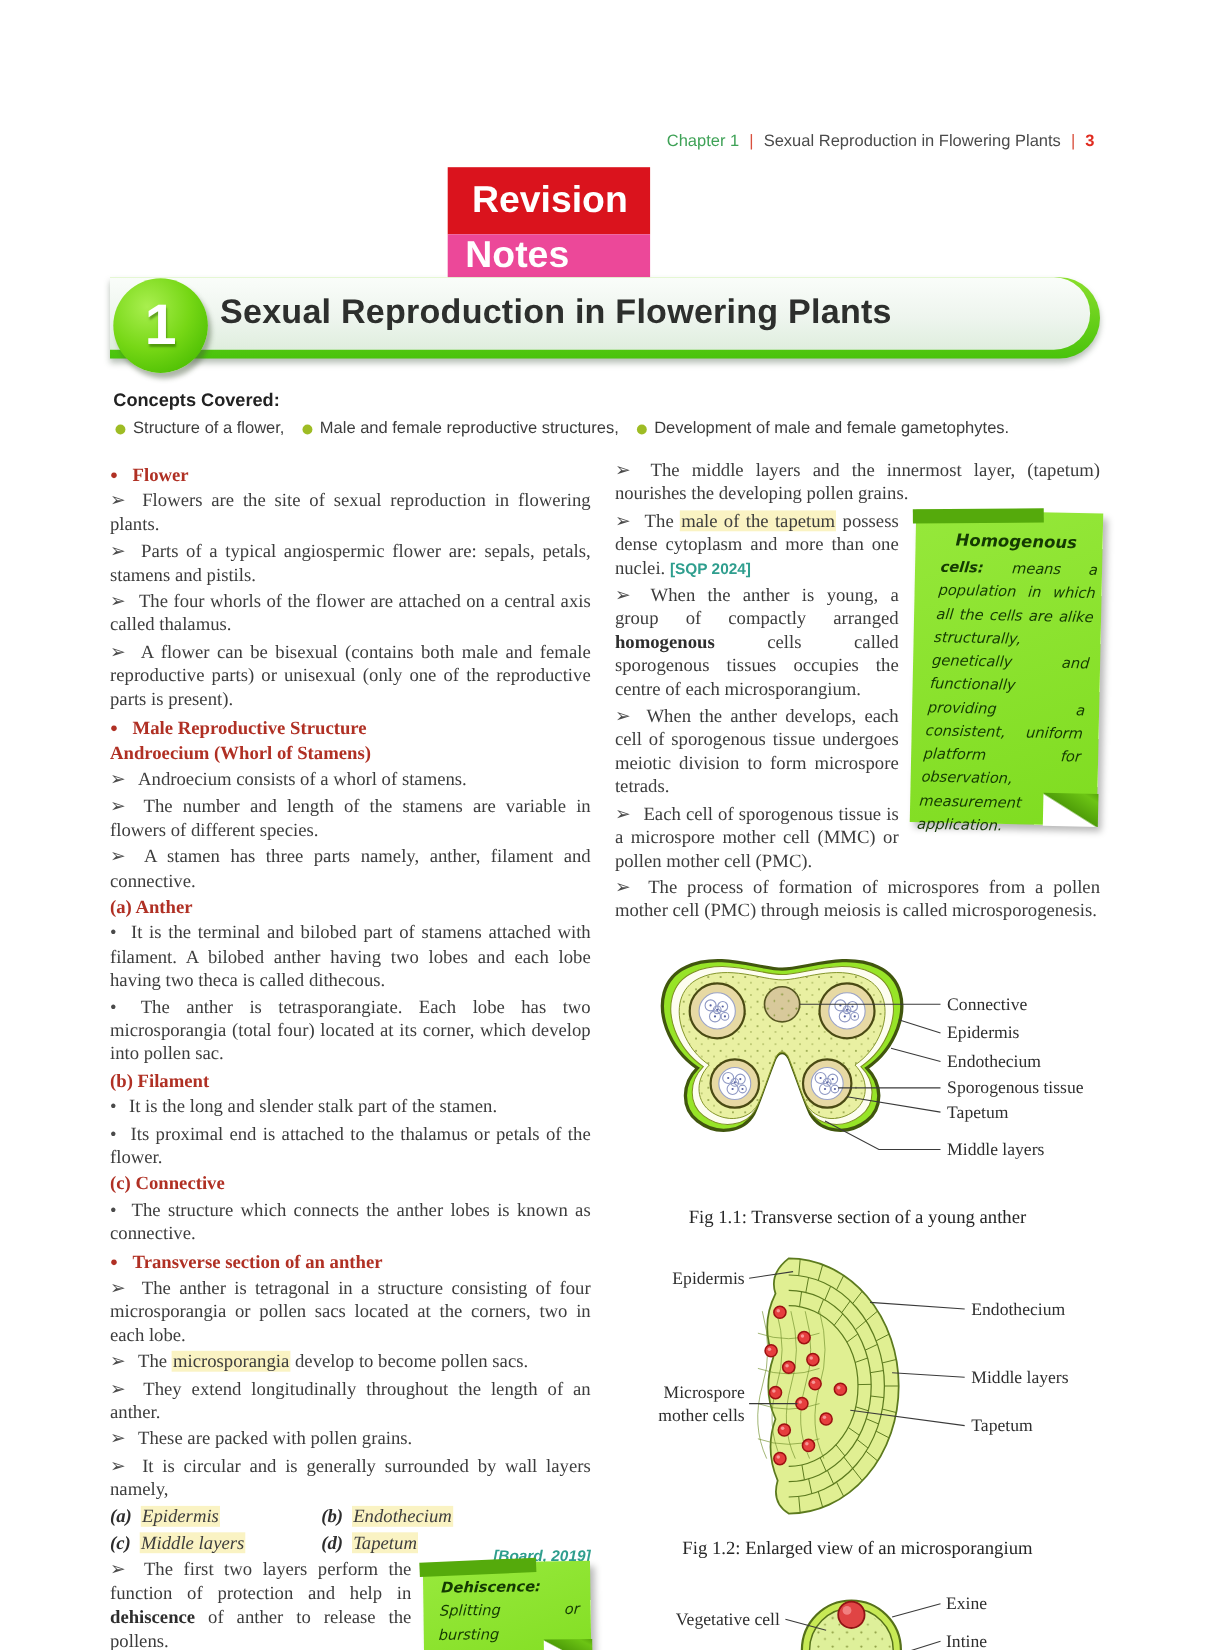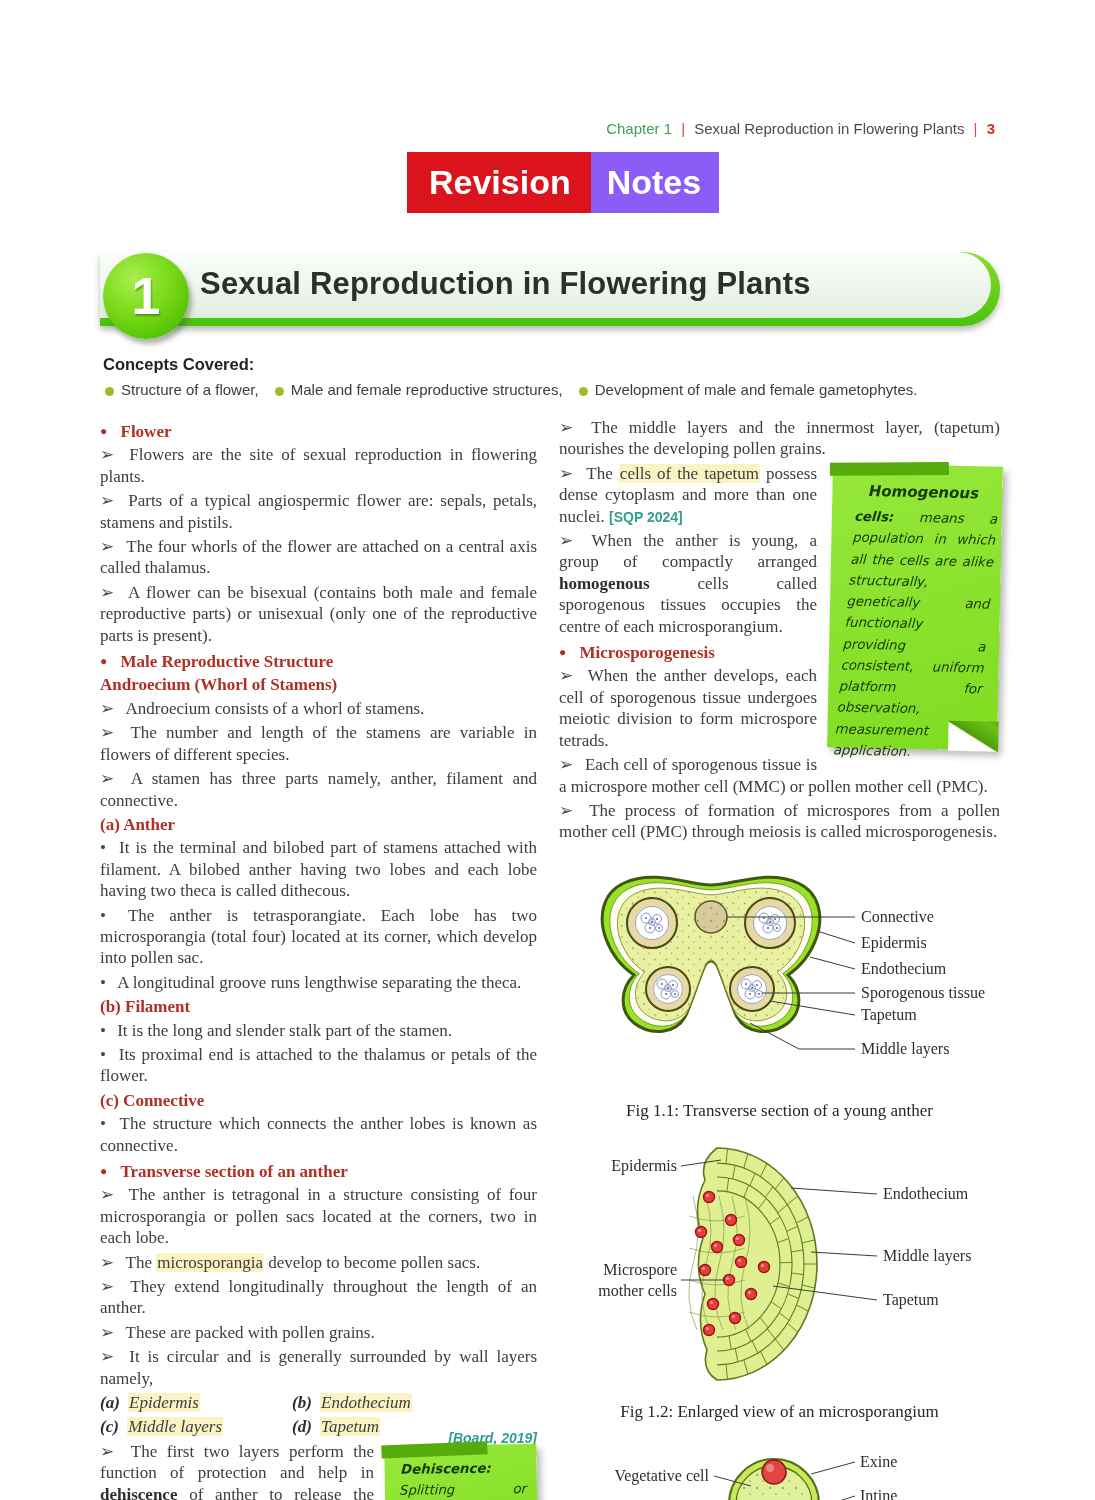--- a/index.html
+++ b/index.html
@@ -9,23 +9,23 @@
   
   .running-head{position:absolute;top:96px;right:100px;font-family:"Liberation Sans",sans-serif;
         font-size:15px;color:#4a4a4a;}
   .running-head .rh-chapter{color:#3fa257;}
   .running-head .rh-sep{color:#d94f3d;padding:0 5px;}
   .running-head .rh-page{color:#e02b20;font-weight:700;}
 
   
   .rev-badge{position:absolute;left:407px;top:128px;display:flex;
         font-family:"Liberation Sans",sans-serif;font-weight:700;font-size:34px;color:#fff;
-        line-height:1;}
+        line-height:1;flex-direction:column;}
   .rev-badge .b-left{background:#da131d;padding:13px 20px 14px 22px;}
-  .rev-badge .b-right{background:#8b5cf6;padding:13px 18px 14px 16px;}
+  .rev-badge .b-right{background:#ec4899;padding:2px 18px 14px 16px;}
 
   
   .banner-wrap{position:absolute;left:100px;top:228px;width:900px;height:74px;
         filter:drop-shadow(0 4px 3px rgba(90,110,90,.45));}
   .banner-accent{position:absolute;inset:0;background:linear-gradient(180deg,#8ade2c,#49c30b);
         border-radius:0 40px 40px 0;}
   .banner-inner{position:absolute;left:0;top:0;right:9px;bottom:8px;
         background:linear-gradient(180deg,#fafdfa 0%,#eef5ee 55%,#dfeede 100%);
         border-radius:0 34px 34px 0;}
   .banner-title{position:absolute;left:100px;top:14px;font-family:"Liberation Sans",sans-serif;
@@ -134,21 +134,20 @@
           <div class="block para"><span class="marker">➢</span>&nbsp;<span class="seg-plain">The four whorls of the flower are attached on a central axis called thalamus.</span></div>
           <div class="block para"><span class="marker">➢</span>&nbsp;<span class="seg-plain">A flower can be bisexual (contains both male and female reproductive parts) or unisexual (only one of the reproductive parts is present).</span></div>
           <div class="block heading"><span class="marker">●</span>&nbsp;<span>Male Reproductive Structure</span></div>
           <div class="block subheading"><span>Androecium (Whorl of Stamens)</span></div>
           <div class="block para"><span class="marker">➢</span>&nbsp;<span class="seg-plain">Androecium consists of a whorl of stamens.</span></div>
           <div class="block para"><span class="marker">➢</span>&nbsp;<span class="seg-plain">The number and length of the stamens are variable in flowers of different species.</span></div>
           <div class="block para"><span class="marker">➢</span>&nbsp;<span class="seg-plain">A stamen has three parts namely, anther, filament and connective.</span></div>
           <div class="block subheading"><span>(a) Anther</span></div>
           <div class="block para"><span class="marker">•</span>&nbsp;<span class="seg-plain">It is the terminal and bilobed part of stamens attached with filament. A bilobed anther having two lobes and each lobe having two theca is called dithecous.</span></div>
           <div class="block para"><span class="marker">•</span>&nbsp;<span class="seg-plain">The anther is tetrasporangiate. Each lobe has two microsporangia (total four) located at its corner, which develop into pollen sac.</span></div>
-          <div class="block para"><span class="marker">•</span>&nbsp;<span class="seg-plain">A longitudinal groove runs lengthwise separating the theca.</span></div>
           <div class="block subheading"><span>(b) Filament</span></div>
           <div class="block para"><span class="marker">•</span>&nbsp;<span class="seg-plain">It is the long and slender stalk part of the stamen.</span></div>
           <div class="block para"><span class="marker">•</span>&nbsp;<span class="seg-plain">Its proximal end is attached to the thalamus or petals of the flower.</span></div>
           <div class="block subheading"><span>(c) Connective</span></div>
           <div class="block para"><span class="marker">•</span>&nbsp;<span class="seg-plain">The structure which connects the anther lobes is known as connective.</span></div>
           <div class="block heading"><span class="marker">●</span>&nbsp;<span>Transverse section of an anther</span></div>
           <div class="block para"><span class="marker">➢</span>&nbsp;<span class="seg-plain">The anther is tetragonal in a structure consisting of four microsporangia or pollen sacs located at the corners, two in each lobe.</span></div>
           <div class="block para"><span class="marker">➢</span>&nbsp;<span class="seg-plain">The </span><span class="seg-hl">microsporangia</span><span class="seg-plain"> develop to become pollen sacs.</span></div>
           <div class="block para"><span class="marker">➢</span>&nbsp;<span class="seg-plain">They extend longitudinally throughout the length of an anther.</span></div>
           <div class="block para"><span class="marker">➢</span>&nbsp;<span class="seg-plain">These are packed with pollen grains.</span></div>
@@ -160,23 +159,22 @@
             </div><span class="marker">➢</span>&nbsp;<span class="seg-plain">The first two layers perform the function of protection and help in </span><span class="seg-bold">dehiscence</span><span class="seg-plain"> of anther to release the pollens.</span></div>
         </div>
     </div>
 
     <div class="col-right">
       <div id="right-blocks">
           <div class="block para"><span class="marker">➢</span>&nbsp;<span class="seg-plain">The middle layers and the innermost layer, (tapetum) nourishes the developing pollen grains.</span></div>
           <div class="block para"><div class="note note-homogenous">
               <div class="note-title">Homogenous</div>
               <div class="note-body"><span class="note-lead">cells: </span>means a population in which all the cells are alike structurally, genetically and functionally providing a consistent, uniform platform for observation, measurement and application.</div>
-            </div><span class="marker">➢</span>&nbsp;<span class="seg-plain">The </span><span class="seg-hl">cells of the tapetum</span><span class="seg-plain"> possess dense cytoplasm and more than one nuclei.  </span><span class="seg-tag">[SQP 2024]</span></div>
+            </div><span class="marker">➢</span>&nbsp;<span class="seg-plain">The </span><span class="seg-hl">male of the tapetum</span><span class="seg-plain"> possess dense cytoplasm and more than one nuclei.  </span><span class="seg-tag">[SQP 2024]</span></div>
           <div class="block para"><span class="marker">➢</span>&nbsp;<span class="seg-plain">When the anther is young, a group of compactly arranged </span><span class="seg-bold">homogenous</span><span class="seg-plain"> cells called sporogenous tissues occupies the centre of each microsporangium.</span></div>
-          <div class="block heading"><span class="marker">●</span>&nbsp;<span>Microsporogenesis</span></div>
           <div class="block para"><span class="marker">➢</span>&nbsp;<span class="seg-plain">When the anther develops, each cell of sporogenous tissue undergoes meiotic division to form microspore tetrads.</span></div>
           <div class="block para"><span class="marker">➢</span>&nbsp;<span class="seg-plain">Each cell of sporogenous tissue is a microspore mother cell (MMC) or pollen mother cell (PMC).</span></div>
           <div class="block para"><span class="marker">➢</span>&nbsp;<span class="seg-plain">The process of formation of microspores from a pollen mother cell (PMC) through meiosis is called microsporogenesis.</span></div>
         </div>
 
       <div class="figure">
         <svg width="441" height="240" viewBox="0 0 441 240">
           <defs>
             <path id="anther-shape" d="M 20,18 C 50,4 86,20 107,20 C 128,20 164,4 194,18 C 216,28 220,52 212,74 C 206,90 196,102 184,110 C 198,124 199,146 184,158 C 166,172 142,168 133,152 C 128,142 121,120 115,105 Q 112,96 107,96 Q 102,96 99,105 C 93,120 86,142 81,152 C 72,168 48,172 30,158 C 15,146 16,124 30,110 C 18,102 8,90 2,74 C -6,52 -2,28 20,18 Z"></path>
             <pattern id="speck" width="13" height="13" patternUnits="userSpaceOnUse">

